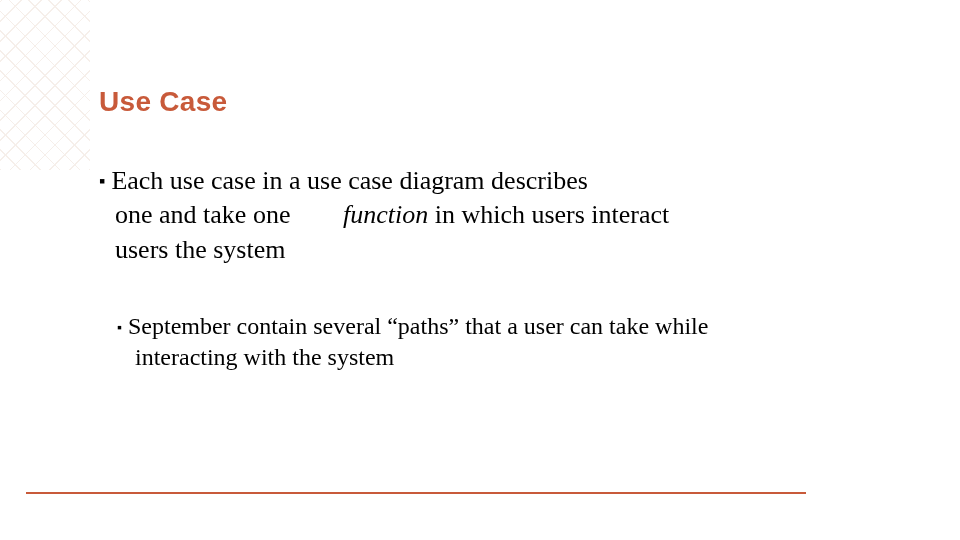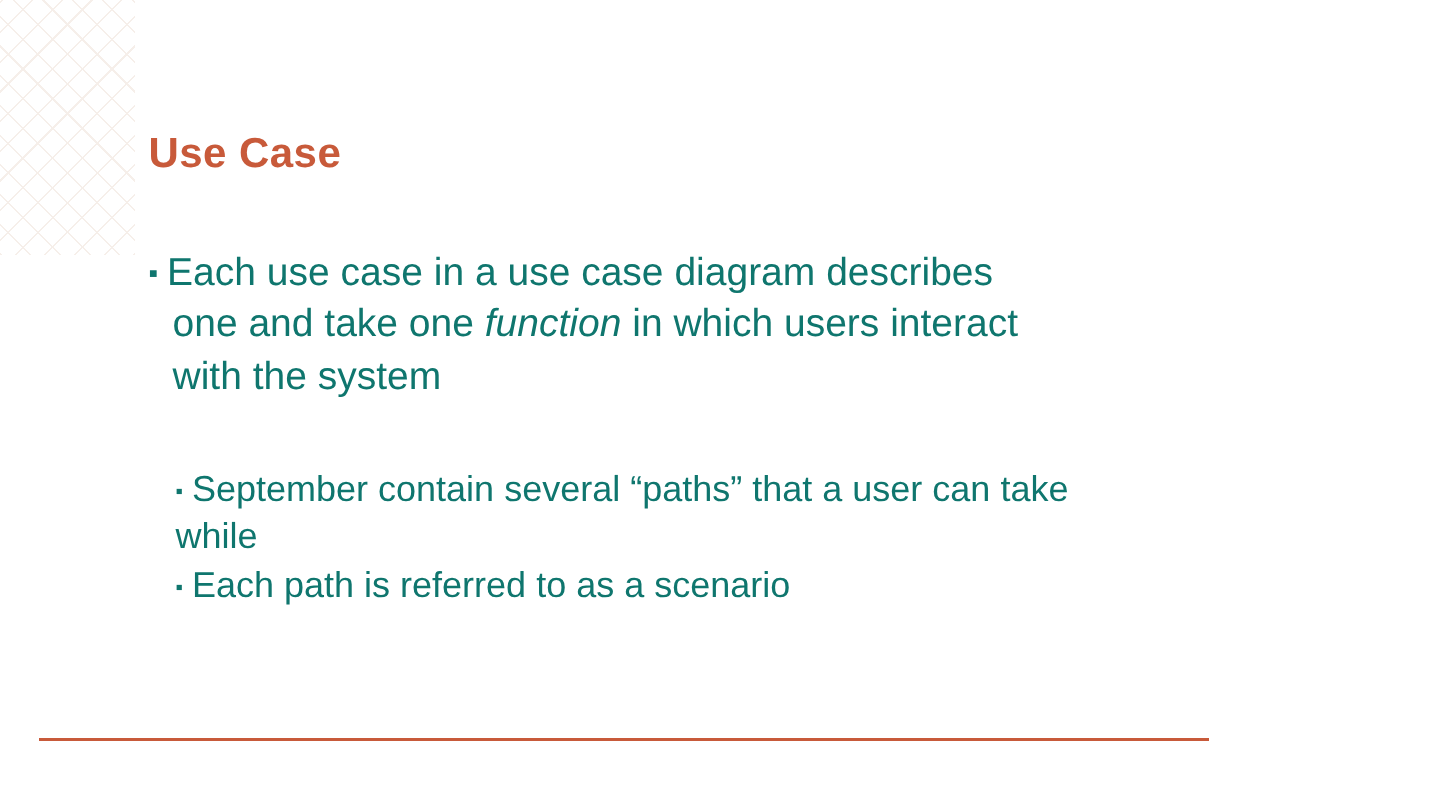--- a/index.html
+++ b/index.html
@@ -42,39 +42,41 @@
     font-weight: bold;
     color: #c85a3a;
     letter-spacing: 0.3px;
   }
 
   .body {
     position: absolute;
     left: 99px;
     top: 164px;
     right: 74px;
-    color: #0f766e;
+    color: #000000;
+    font-family: Liberation Serif, serif;
   }
 
   .l1 {
     font-size: 26px;
     line-height: 1.32;
     margin-bottom: 44px;
   }
   .l1 .bullet {
     font-size: 18px;
     vertical-align: 2px;
     margin-right: 6px;
   }
   .l1 .indent {
     padding-left: 16px;
     display: block;
   }
   .l1 em {
     font-style: italic;
+    margin-left: 46px;
   }
 
   .l2-group {
     padding-left: 18px;
   }
   .l2 {
     font-size: 24px;
     line-height: 1.3;
     margin-bottom: 2px;
   }
@@ -105,29 +107,27 @@
 
 <div class="slide">
 
   <div class="title">Use Case</div>
 
   <div class="body">
 
     <div class="l1">
       <span class="bullet">▪</span><span>Each use case in a use case diagram describes</span>
       <span class="indent"><span>one and take one </span><em>function</em><span> in which users interact</span></span>
-      <span class="indent">with the system</span>
+      <span class="indent">users the system</span>
     </div>
 
     <div class="l2-group">
       <div class="l2">
         <span class="bullet">▪</span><span>September contain several “paths” that a user can take while</span>
-      </div>
-      <div class="l2">
-        <span class="bullet">▪</span><span>Each path is referred to as a scenario</span>
+        <span class="indent">interacting with the system</span>
       </div>
     </div>
 
   </div>
 
   <hr class="rule">
 
 </div>
 
 </body></html>

